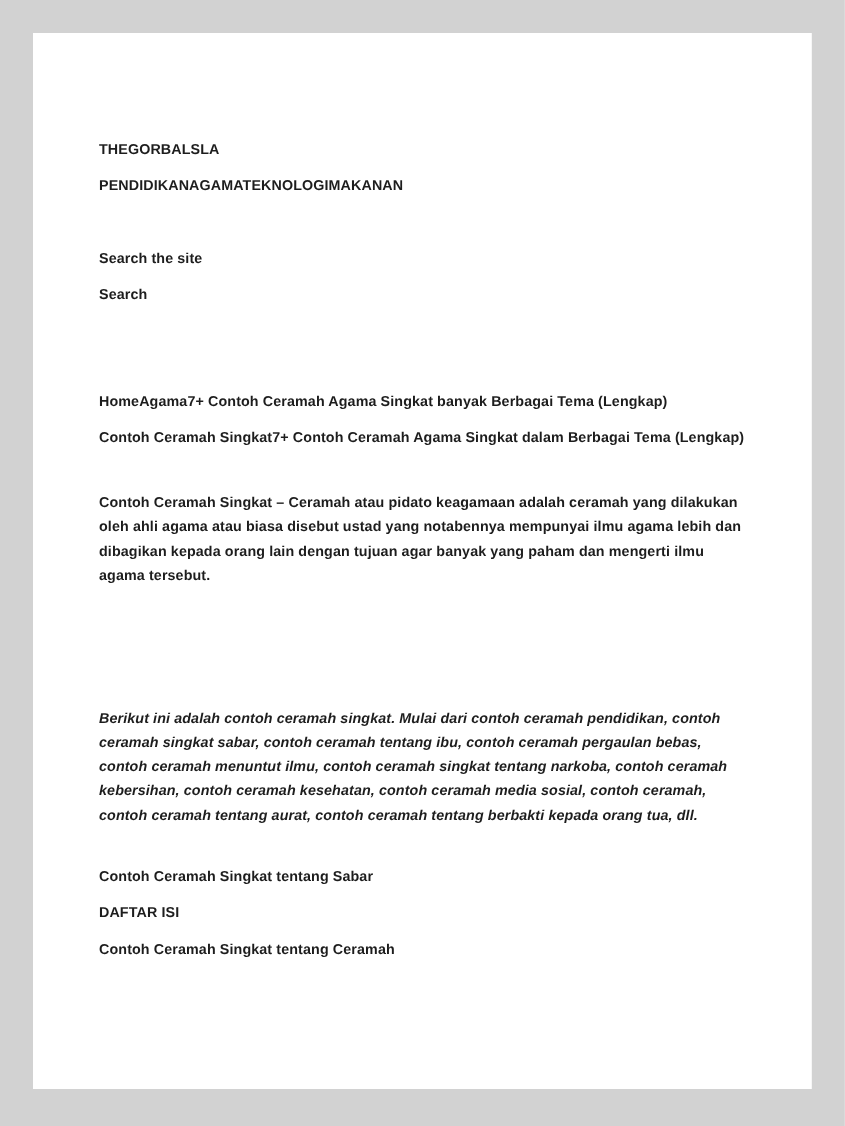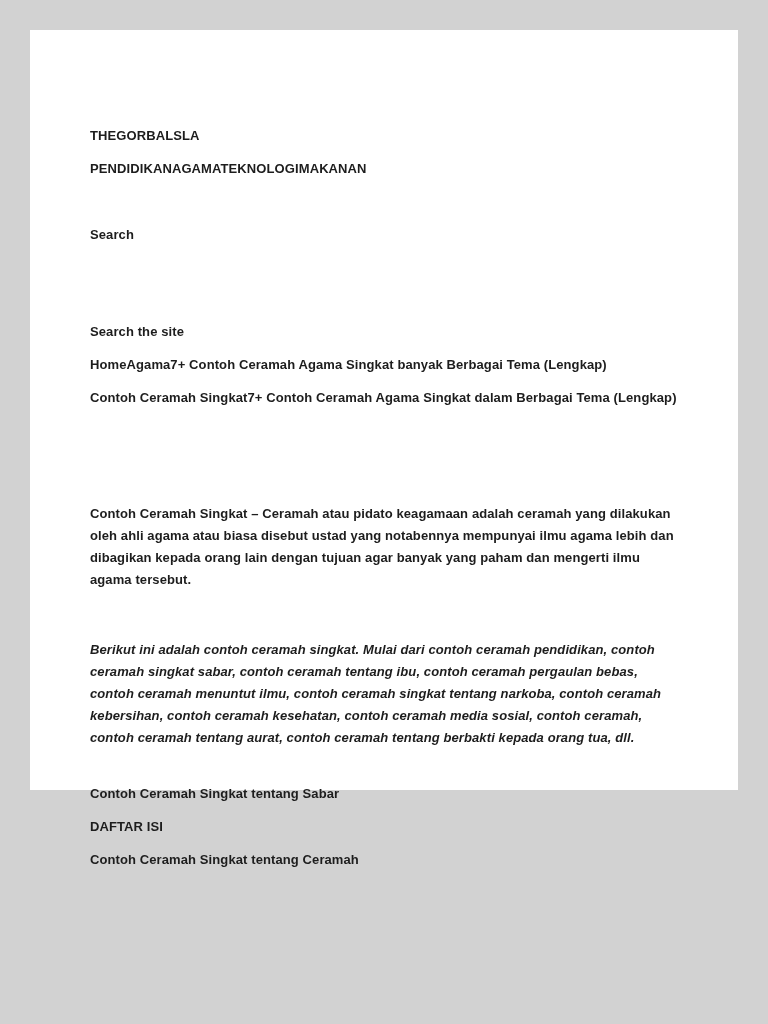--- a/index.html
+++ b/index.html
@@ -12,21 +12,21 @@
     background: #d2d2d2;
     font-family: "Liberation Sans", sans-serif;
     position: relative;
     overflow: hidden;
   }
   .page {
     position: absolute;
     left: 30px;
     top: 30px;
     width: 708px;
-    height: 760px;
+    height: 960px;
     background: #ffffff;
     box-sizing: border-box;
     padding: 98px 56px 0 60px;
   }
   .t {
     font-weight: 700;
     color: #1d1d1d;
     font-size: 13px;
     line-height: 16px;
     margin: 0 0 17px 0;
@@ -36,37 +36,37 @@
     font-weight: 700;
     color: #1d1d1d;
     font-size: 13px;
     line-height: 22px;
     max-width: 592px;
     margin: 0;
     letter-spacing: 0.1px;
   }
   .mb-50  { margin-bottom: 50px; }
   .mb-81  { margin-bottom: 81px; }
-  .mb-82  { margin-bottom: 97px; }
-  .mb-108 { margin-bottom: 48px; }
+  .mb-82  { margin-bottom: 40px; }
+  .mb-108 { margin-bottom: 108px; }
   .mb-37  { margin-bottom: 37px; font-style: italic; }
 </style>
 </head>
 <body>
 
 <div class="page">
 
   <div class="t">THEGORBALSLA</div>
 
 
   <div class="t mb-50">PENDIDIKANAGAMATEKNOLOGIMAKANAN</div>
 
+  <div class="t">Search the site</div>
+
   <div class="t mb-81">Search</div>
-
-  <div class="t">Search the site</div>
 
   <div class="t">HomeAgama7+ Contoh Ceramah Agama Singkat banyak Berbagai Tema (Lengkap)</div>
 
   <div class="t mb-82">Contoh Ceramah Singkat7+ Contoh Ceramah Agama Singkat dalam Berbagai Tema (Lengkap)</div>
 
   <p class="para mb-108">Contoh Ceramah Singkat – Ceramah atau pidato keagamaan adalah ceramah yang dilakukan oleh ahli agama atau biasa disebut ustad yang notabennya mempunyai ilmu agama lebih dan dibagikan kepada orang lain dengan tujuan agar banyak yang paham dan mengerti ilmu agama tersebut.</p>
 
   <p class="para mb-37">Berikut ini adalah contoh ceramah singkat. Mulai dari contoh ceramah pendidikan, contoh ceramah singkat sabar, contoh ceramah tentang ibu, contoh ceramah pergaulan bebas, contoh ceramah menuntut ilmu, contoh ceramah singkat tentang narkoba, contoh ceramah kebersihan, contoh ceramah kesehatan, contoh ceramah media sosial, contoh ceramah, contoh ceramah tentang aurat, contoh ceramah tentang berbakti kepada orang tua, dll.</p>
 
   <div class="t">Contoh Ceramah Singkat tentang Sabar</div>

